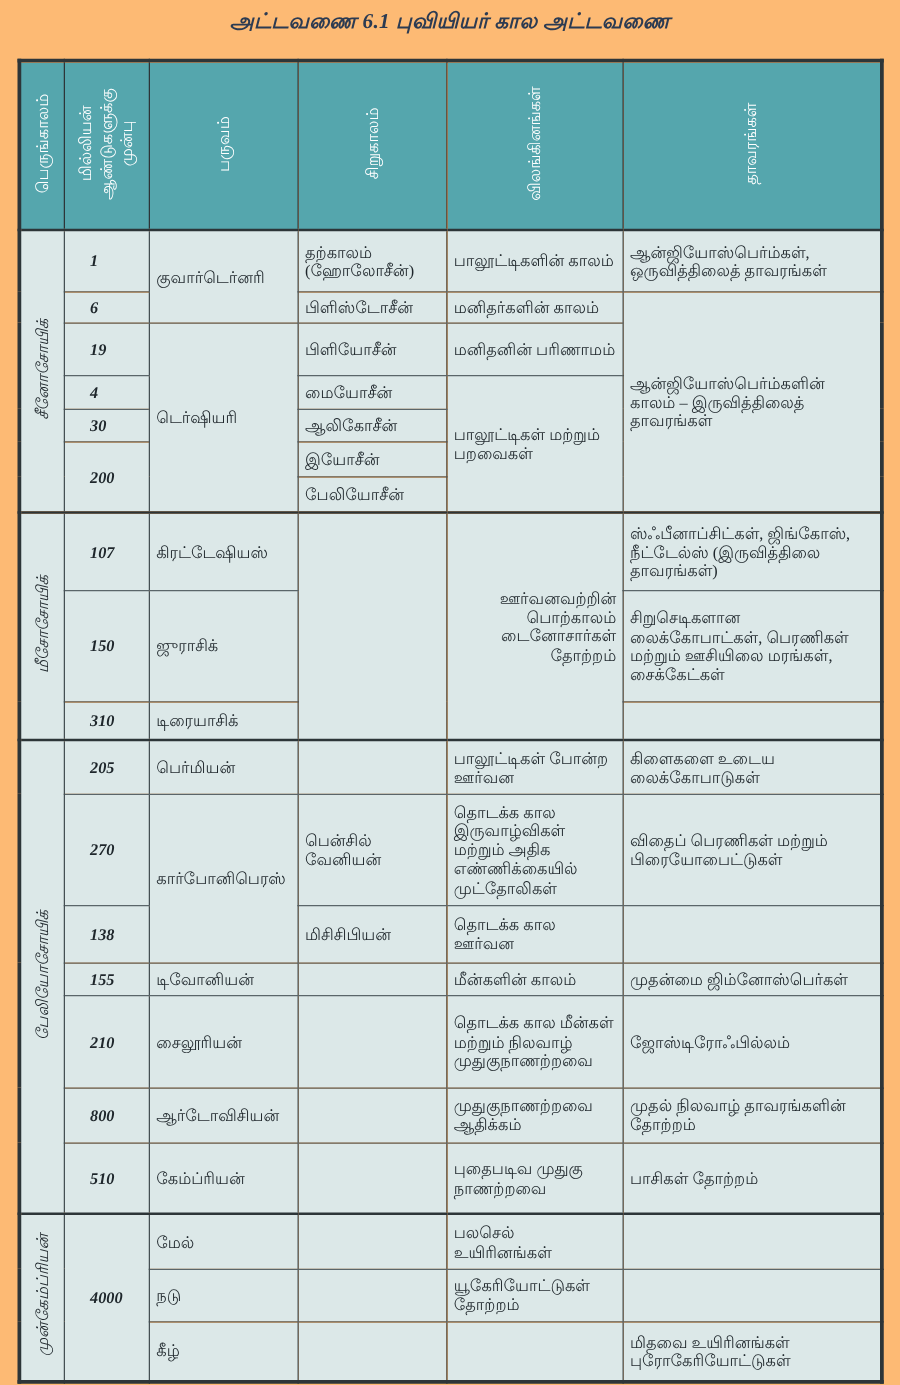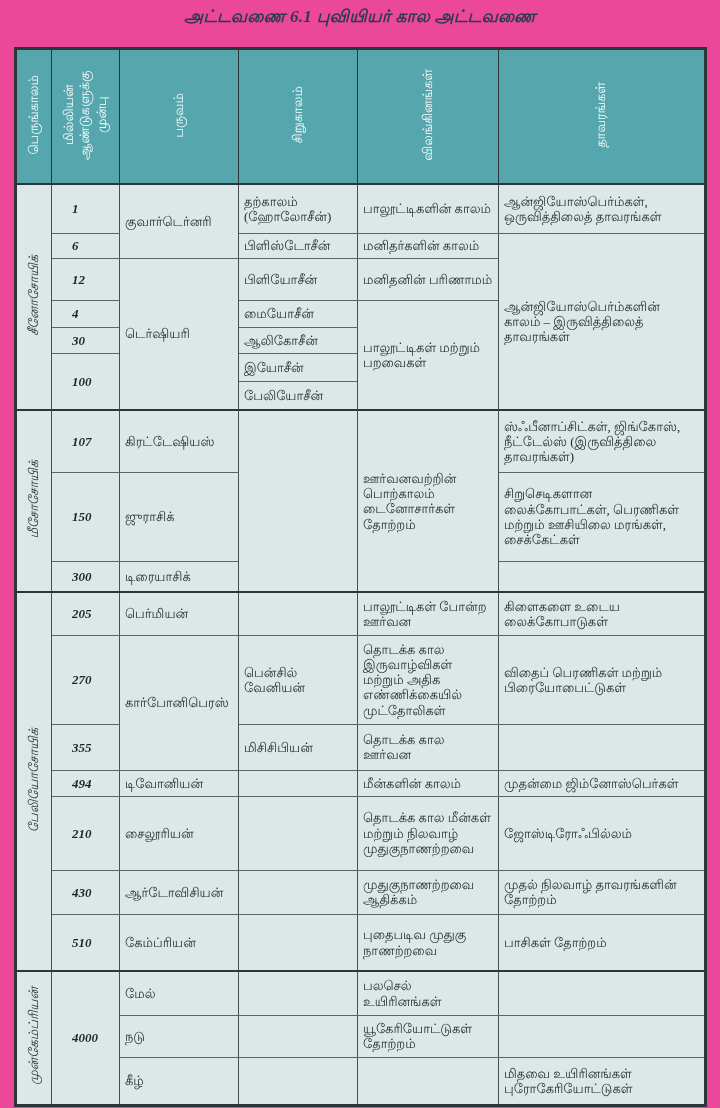--- a/index.html
+++ b/index.html
@@ -1,18 +1,18 @@
 <!DOCTYPE html>
 <html><head>
 <meta charset="utf-8">
 <style>
   * { margin:0; padding:0; box-sizing:border-box; }
   html,body { width:720px; background:#ffffff; }
   body { height:1108px; font-family:"Liberation Serif", serif; color:#1e262b; }
-  .page { position:relative; width:720px; height:1108px; background:#ec4899; overflow:hidden;text-decoration:underline; }
+  .page { position:relative; width:720px; height:1108px; background:#fdba74; overflow:hidden;text-decoration:underline; }
 
   .title {
     position:absolute; top:7px; left:0; width:720px;
     text-align:center; font-size:17px; font-weight:bold; font-style:italic;
     color:#2c3b52; letter-spacing:0.3px;
   }
 
   table.geo-table {
     position:absolute; left:14px; top:47px; width:690px;
     border-collapse:collapse; table-layout:fixed;
@@ -42,21 +42,21 @@
     writing-mode:vertical-rl;
     transform:rotate(180deg);
     white-space:normal;
     max-height:124px;
     line-height:1.25;
   }
   td.era-cell { text-align:center; padding:2px; }
   td.era-cell .vtext { font-style:italic; max-height:340px; font-size:13px; }
 
   td.num { font-style:italic; font-weight:bold; padding-left:20px; font-size:13px; }
-  td.center { text-align:left; }
+  td.center { text-align:right; }
 </style>
 </head>
 <body>
 
 <div class="page">
   <div class="title">அட்டவணை 6.1 புவியியர் கால அட்டவணை</div>
 
   <table class="geo-table">
     <colgroup>
       <col style="width:36px">
@@ -85,98 +85,98 @@
       <td>பாலூட்டிகளின் காலம்</td>
       <td>ஆன்ஜியோஸ்பெர்ம்கள், ஒருவித்திலைத் தாவரங்கள்</td>
     </tr>
     <tr style="height:25px">
       <td class="num">6</td>
       <td>பிளிஸ்டோசீன்</td>
       <td>மனிதர்களின் காலம்</td>
       <td rowspan="6">ஆன்ஜியோஸ்பெர்ம்களின் காலம் – இருவித்திலைத் தாவரங்கள்</td>
     </tr>
     <tr style="height:42px">
-      <td class="num">12</td>
+      <td class="num">19</td>
       <td rowspan="5">டெர்ஷியரி</td>
       <td>பிளியோசீன்</td>
       <td>மனிதனின் பரிணாமம்</td>
     </tr>
     <tr style="height:27px">
       <td class="num">4</td>
       <td>மையோசீன்</td>
       <td rowspan="4">பாலூட்டிகள் மற்றும் பறவைகள்</td>
     </tr>
     <tr style="height:26px">
       <td class="num">30</td>
       <td>ஆலிகோசீன்</td>
     </tr>
     <tr style="height:28px">
-      <td class="num" rowspan="2">100</td>
+      <td class="num" rowspan="2">200</td>
       <td>இயோசீன்</td>
     </tr>
     <tr style="height:29px">
       <td>பேலியோசீன்</td>
     </tr>
 
     <tr class="era-start" style="height:62px">
       <td class="era-cell" rowspan="3"><span class="vtext">மீசோசோயிக்</span></td>
       <td class="num">107</td>
       <td>கிரட்டேஷியஸ்</td>
       <td rowspan="3"></td>
       <td class="center" rowspan="3">ஊர்வனவற்றின் பொற்காலம் டைனோசார்கள் தோற்றம்</td>
       <td>ஸ்ஃபீனாப்சிட்கள், ஜிங்கோஸ், நீட்டேல்ஸ் (இருவித்திலை தாவரங்கள்)</td>
     </tr>
     <tr style="height:89px">
       <td class="num">150</td>
       <td>ஜுராசிக்</td>
       <td>சிறுசெடிகளான லைக்கோபாட்கள், பெரணிகள் மற்றும் ஊசியிலை மரங்கள், சைக்கேட்கள்</td>
     </tr>
     <tr style="height:31px">
-      <td class="num">300</td>
+      <td class="num">310</td>
       <td>டிரையாசிக்</td>
       <td></td>
     </tr>
 
     <tr class="era-start" style="height:43px">
       <td class="era-cell" rowspan="7"><span class="vtext">பேலியோசோயிக்</span></td>
       <td class="num">205</td>
       <td>பெர்மியன்</td>
       <td></td>
       <td>பாலூட்டிகள் போன்ற ஊர்வன</td>
       <td>கிளைகளை உடைய லைக்கோபாடுகள்</td>
     </tr>
     <tr style="height:89px">
       <td class="num">270</td>
       <td rowspan="2">கார்போனிபெரஸ்</td>
       <td>பென்சில் வேனியன்</td>
       <td>தொடக்க கால இருவாழ்விகள் மற்றும் அதிக எண்ணிக்கையில் முட்தோலிகள்</td>
       <td>விதைப் பெரணிகள் மற்றும் பிரையோபைட்டுகள்</td>
     </tr>
     <tr style="height:46px">
-      <td class="num">355</td>
+      <td class="num">138</td>
       <td>மிசிசிபியன்</td>
       <td>தொடக்க கால ஊர்வன</td>
       <td></td>
     </tr>
     <tr style="height:26px">
-      <td class="num">494</td>
+      <td class="num">155</td>
       <td>டிவோனியன்</td>
       <td></td>
       <td>மீன்களின் காலம்</td>
       <td>முதன்மை ஜிம்னோஸ்பெர்கள்</td>
     </tr>
     <tr style="height:74px">
       <td class="num">210</td>
       <td>சைலூரியன்</td>
       <td></td>
       <td>தொடக்க கால மீன்கள் மற்றும் நிலவாழ் முதுகுநாணற்றவை</td>
       <td>ஜோஸ்டிரோஃபில்லம்</td>
     </tr>
     <tr style="height:44px">
-      <td class="num">430</td>
+      <td class="num">800</td>
       <td>ஆர்டோவிசியன்</td>
       <td></td>
       <td>முதுகுநாணற்றவை ஆதிக்கம்</td>
       <td>முதல் நிலவாழ் தாவரங்களின் தோற்றம்</td>
     </tr>
     <tr style="height:57px">
       <td class="num">510</td>
       <td>கேம்ப்ரியன்</td>
       <td></td>
       <td>புதைபடிவ முதுகு நாணற்றவை</td>

